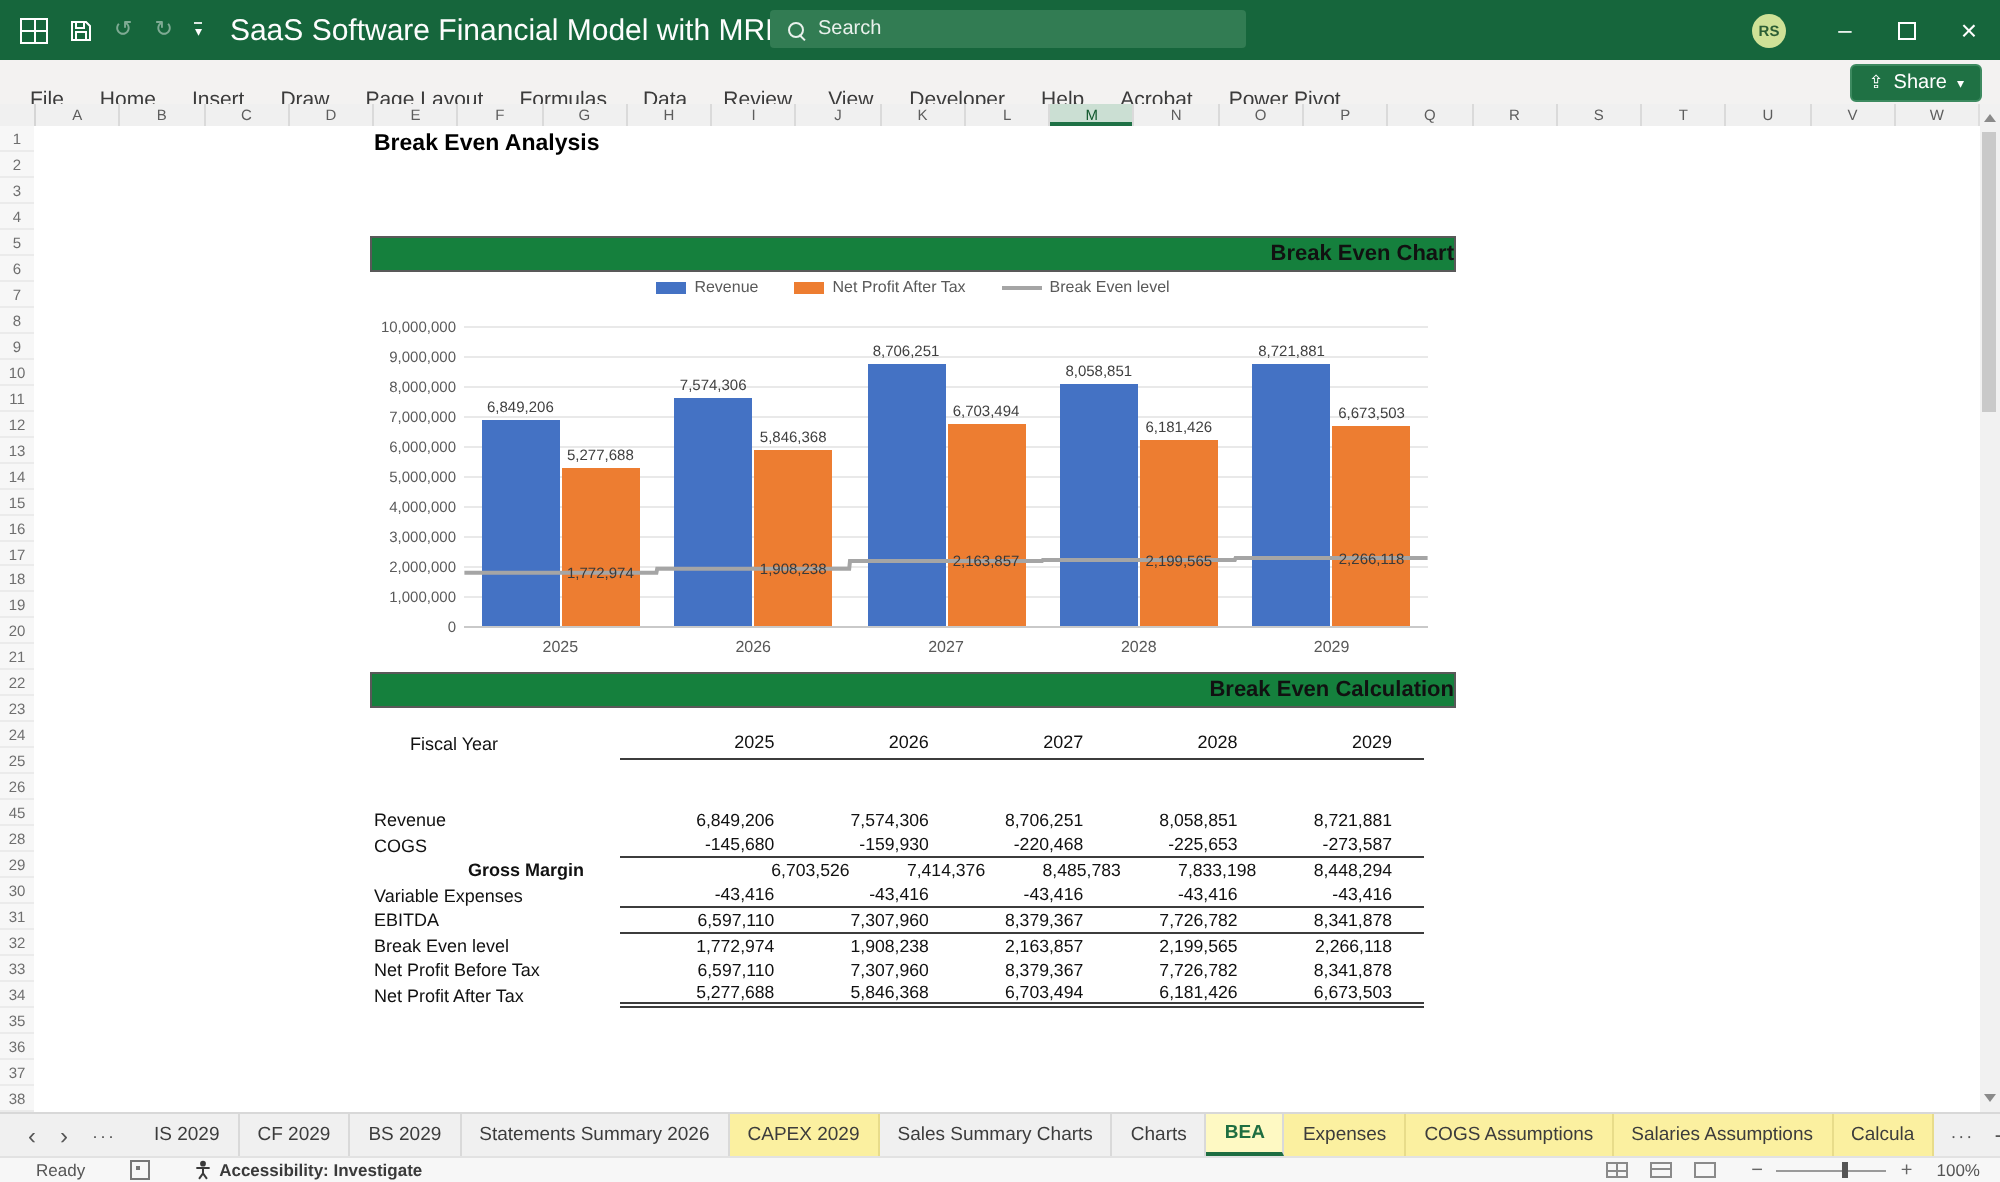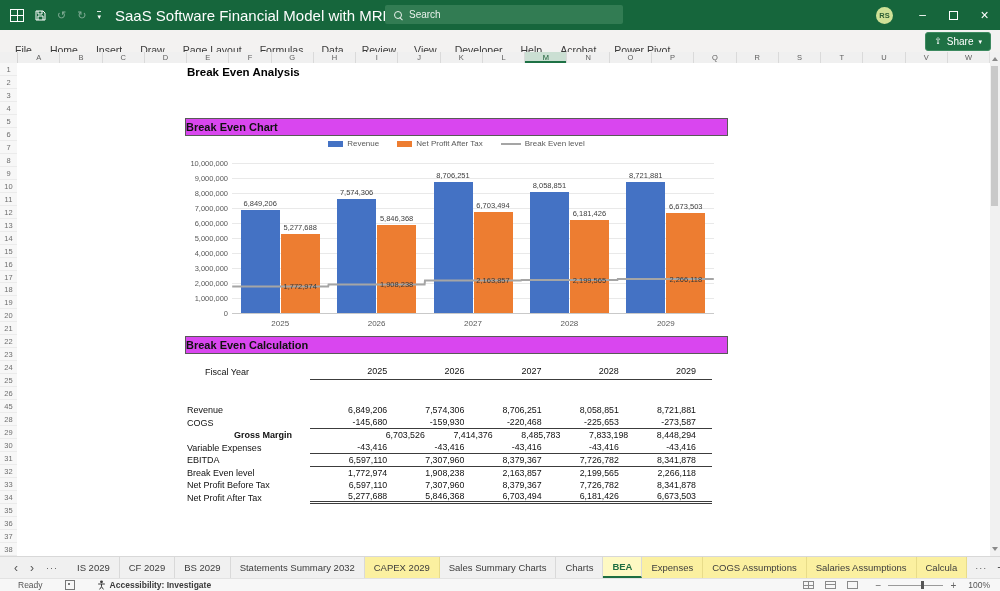--- a/index.html
+++ b/index.html
@@ -53,22 +53,22 @@
         border-bottom:1px solid #ebebeb;box-sizing:border-box;}
   .vscroll{position:absolute;right:0;top:52px;width:10px;height:504px;background:#f1f1f1;border-left:1px solid #dedede;}
   .tri{width:0;height:0;position:absolute;left:2px;}
   .tri.up{top:5px;border-left:3px solid transparent;border-right:3px solid transparent;border-bottom:4px solid #8a8a8a;}
   .tri.down{bottom:5px;border-left:3px solid transparent;border-right:3px solid transparent;border-top:4px solid #8a8a8a;}
   .vthumb{position:absolute;left:1px;top:14px;width:7px;height:140px;background:#c9c9c9;}
 
   
   .sheet{position:absolute;left:17px;top:63px;width:973px;height:493px;background:#fff;overflow:hidden;}
   .sheet-title{position:absolute;left:170px;top:3px;font-size:11.5px;font-weight:bold;color:#000;}
-  .secbar{position:absolute;left:168px;width:541px;height:16px;background:#d946ef;border:1px solid #595959;
-          text-align:left;font-size:11px;font-weight:600;line-height:16px;color:#111;}
+  .secbar{position:absolute;left:168px;width:541px;height:16px;background:#15803d;border:1px solid #595959;
+          text-align:right;font-size:11px;font-weight:600;line-height:16px;color:#111;}
   .chart-hd{top:55px;}
   .calc-hd{top:273px;}
 
   
   .chart-body{position:absolute;left:168px;top:73px;width:543px;height:197px;background:#fff;}
   .legend{position:absolute;left:0;top:3px;width:100%;display:flex;justify-content:center;gap:18px;align-items:center;}
   .lg-item{display:flex;align-items:center;gap:4px;}
   .lg-swatch{width:15px;height:6px;}
   .lg-line{width:20px;height:2px;}
   .lg-txt{font-size:8px;color:#595959;}
@@ -428,21 +428,21 @@
 <div class="tabbar">
   <div class="nav">
     <span>‹</span>
     <span>›</span>
     <span class="dots">···</span>
   </div>
   <div id="sheet-tabs" style="display:flex;align-items:stretch;">
       <div class="stab plain">IS 2029</div>
       <div class="stab plain">CF 2029</div>
       <div class="stab plain">BS 2029</div>
-      <div class="stab plain">Statements Summary 2032</div>
+      <div class="stab plain">Statements Summary 2026</div>
       <div class="stab yellow">CAPEX 2029</div>
       <div class="stab plain">Sales Summary Charts</div>
       <div class="stab plain">Charts</div>
       <div class="stab active">BEA</div>
       <div class="stab yellow">Expenses</div>
       <div class="stab yellow">COGS Assumptions</div>
       <div class="stab yellow">Salaries Assumptions</div>
       <div class="stab yellow">Calcula</div>
     </div>
   <div class="tab-ctrls">

